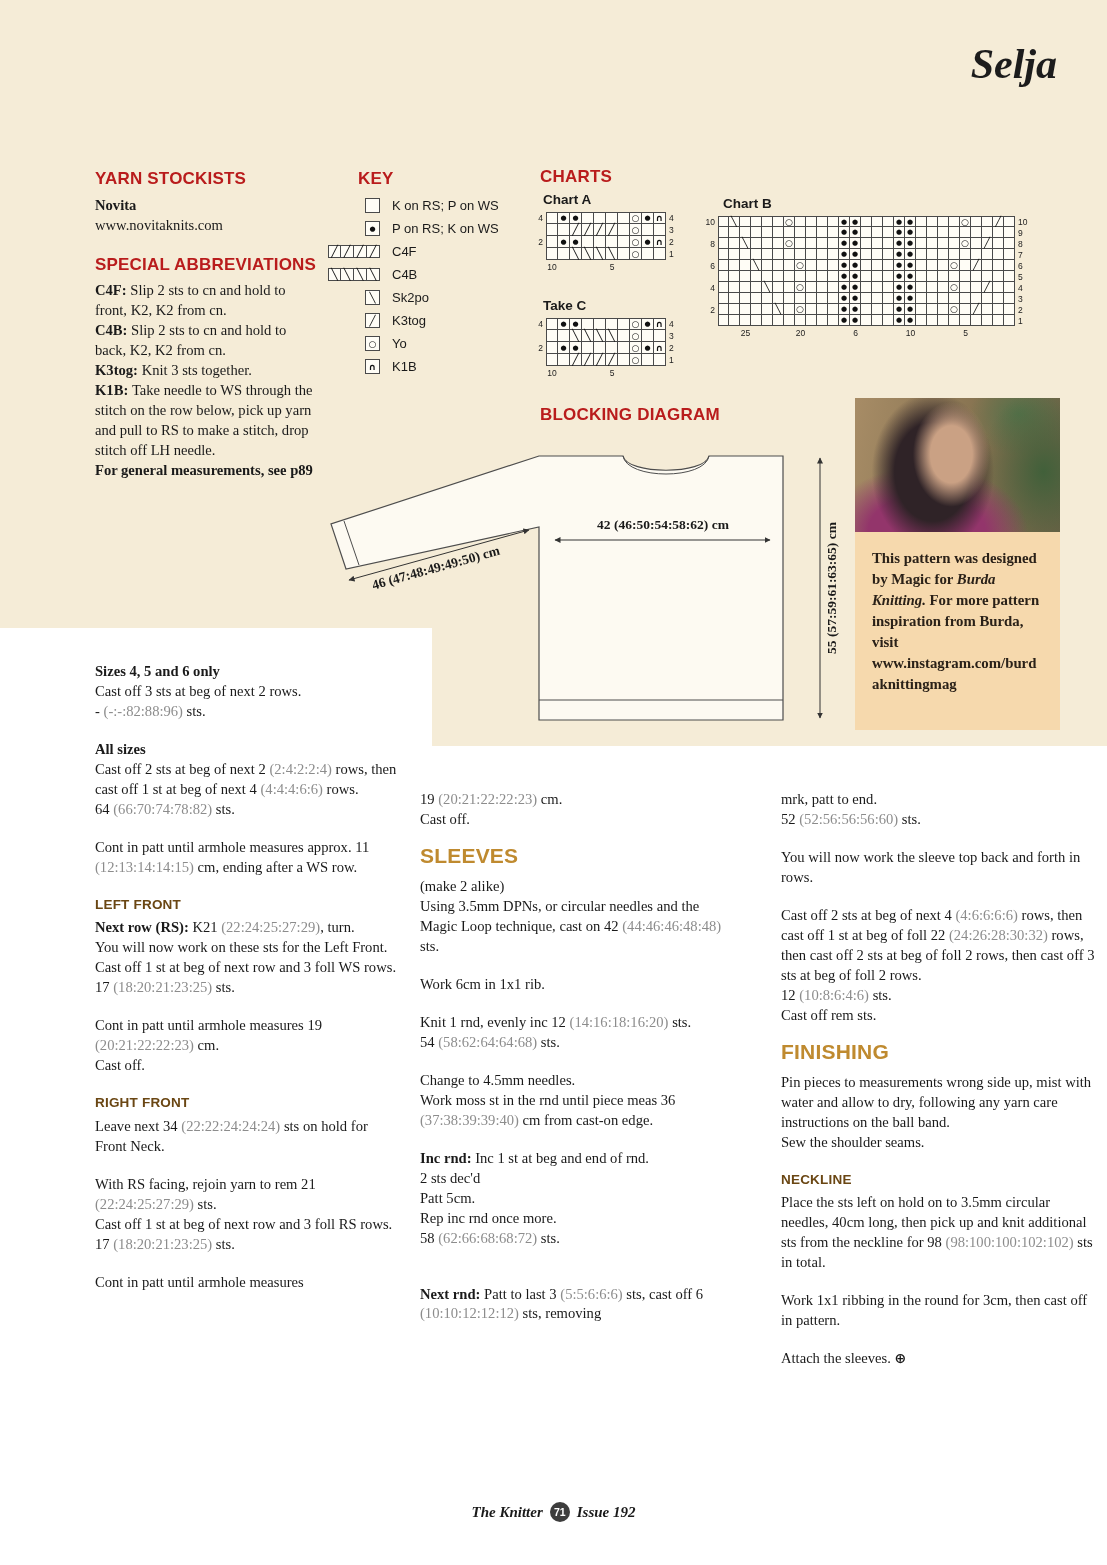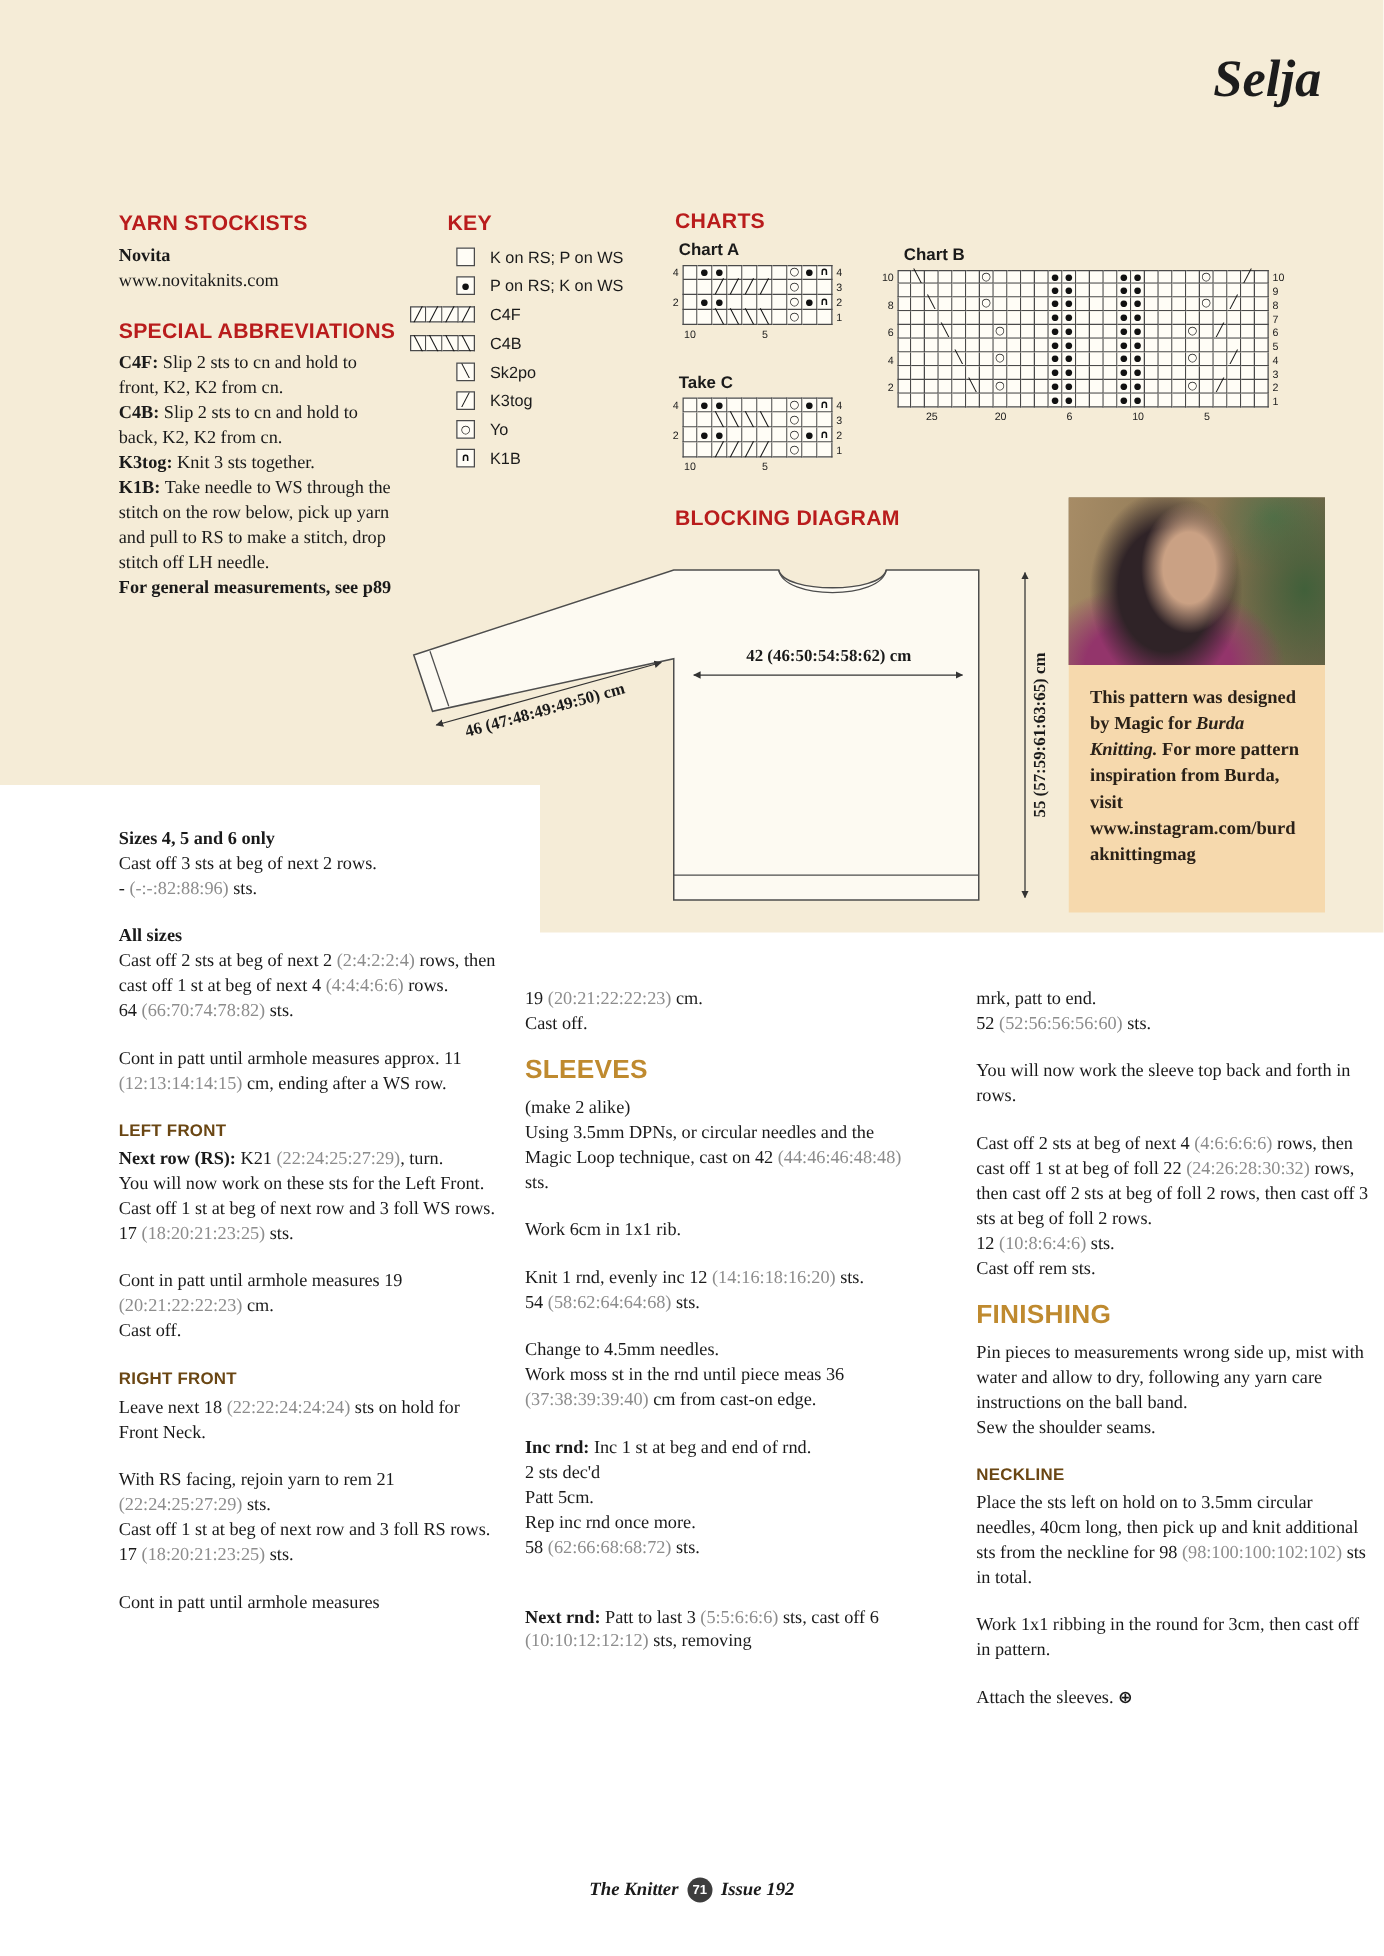--- a/index.html
+++ b/index.html
@@ -678,21 +678,21 @@
       <p class="flow-p"><span class="s-n">Cont in patt until armhole measures approx. 11 </span><span class="s-g">(12:13:14:14:15)</span><span class="s-n"> cm, ending after a WS row.</span></p>
       <div class="flow-h2">LEFT FRONT</div>
       <p class="flow-p"><span class="s-b">Next row (RS): </span><span class="s-n">K21 </span><span class="s-g">(22:24:25:27:29)</span><span class="s-n">, turn.</span></p>
       <p class="flow-p"><span class="s-n">You will now work on these sts for the Left Front.</span></p>
       <p class="flow-p"><span class="s-n">Cast off 1 st at beg of next row and 3 foll WS rows.</span></p>
       <p class="flow-p"><span class="s-n">17 </span><span class="s-g">(18:20:21:23:25)</span><span class="s-n"> sts.</span></p>
       <div class="flow-gap"></div>
       <p class="flow-p"><span class="s-n">Cont in patt until armhole measures 19 </span><span class="s-g">(20:21:22:22:23)</span><span class="s-n"> cm.</span></p>
       <p class="flow-p"><span class="s-n">Cast off.</span></p>
       <div class="flow-h2">RIGHT FRONT</div>
-      <p class="flow-p"><span class="s-n">Leave next 18 </span><span class="s-g">(22:22:24:24:24)</span><span class="s-n"> sts on hold for Front Neck.</span></p>
+      <p class="flow-p"><span class="s-n">Leave next 34 </span><span class="s-g">(22:22:24:24:24)</span><span class="s-n"> sts on hold for Front Neck.</span></p>
       <div class="flow-gap"></div>
       <p class="flow-p"><span class="s-n">With RS facing, rejoin yarn to rem 21 </span><span class="s-g">(22:24:25:27:29)</span><span class="s-n"> sts.</span></p>
       <p class="flow-p"><span class="s-n">Cast off 1 st at beg of next row and 3 foll RS rows.</span></p>
       <p class="flow-p"><span class="s-n">17 </span><span class="s-g">(18:20:21:23:25)</span><span class="s-n"> sts.</span></p>
       <div class="flow-gap"></div>
       <p class="flow-p"><span class="s-n">Cont in patt until armhole measures</span></p>
     </div>
   <div class="flow colB">
       <p class="flow-p"><span class="s-n">19 </span><span class="s-g">(20:21:22:22:23)</span><span class="s-n"> cm.</span></p>
       <p class="flow-p"><span class="s-n">Cast off.</span></p>

